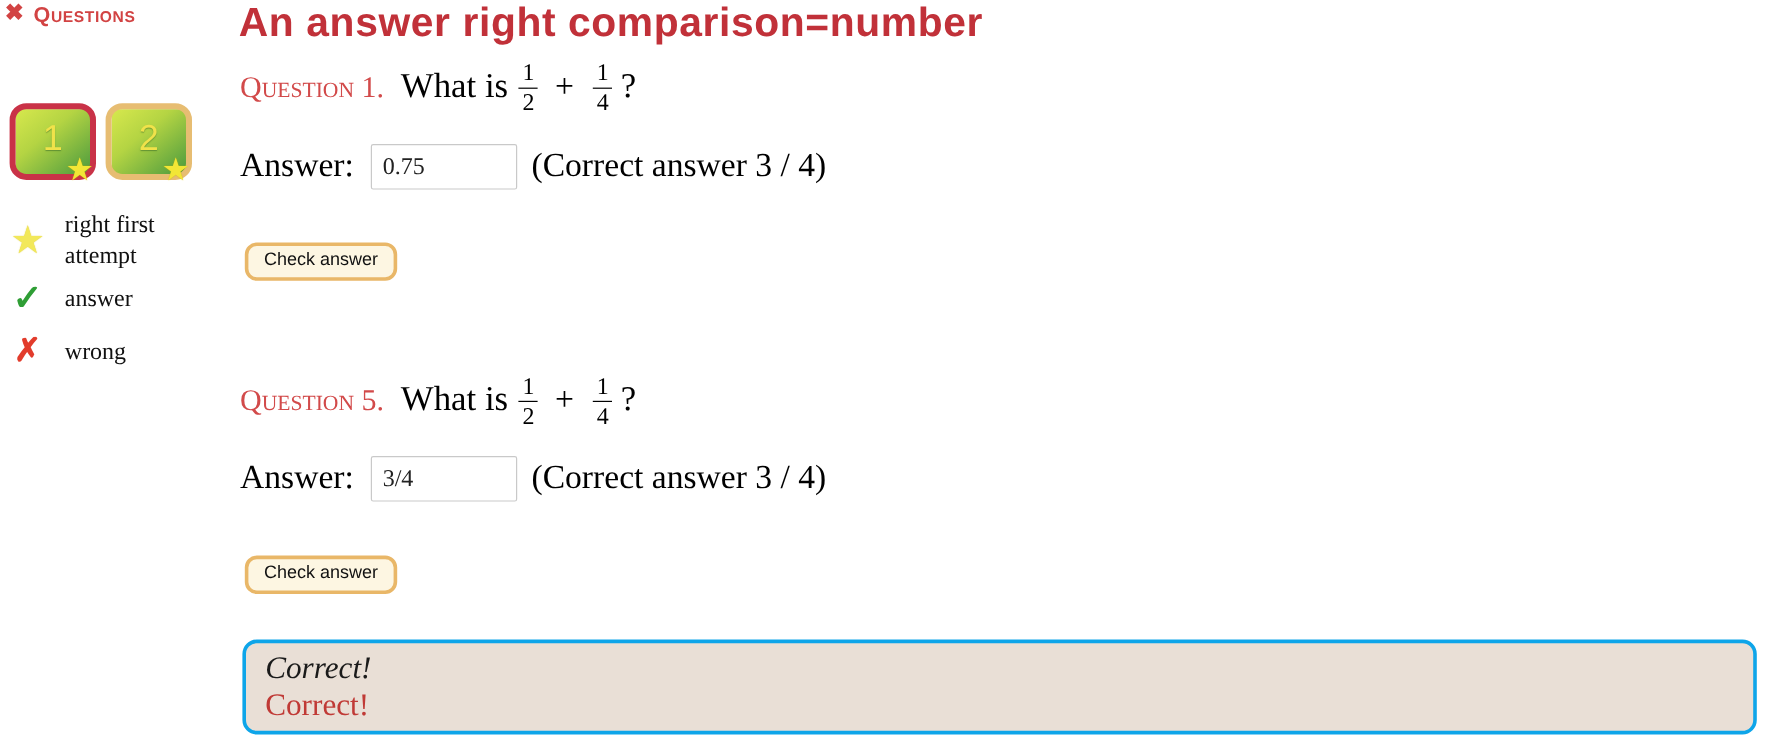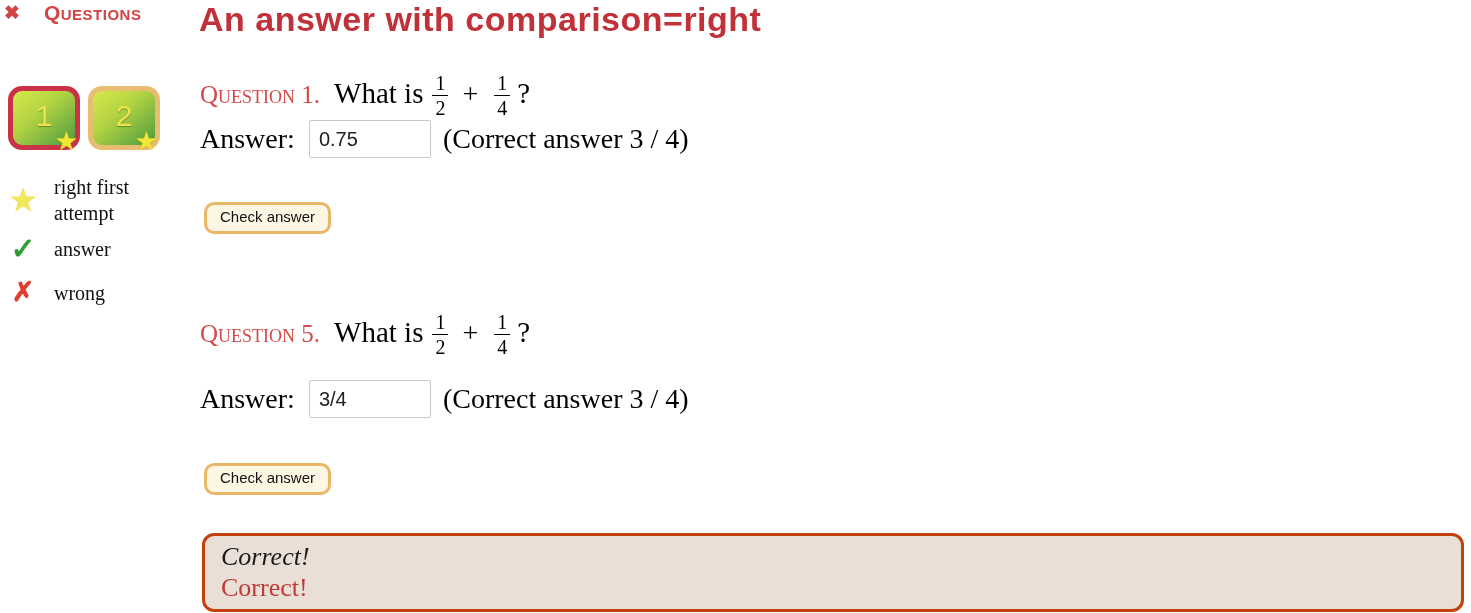--- a/index.html
+++ b/index.html
@@ -9,21 +9,21 @@
   }
 
   
   .questions-link{
     position:absolute;left:4px;top:2px;display:flex;align-items:center;gap:8px;
     color:#d24343;cursor:pointer;text-decoration:none;
   }
   .close-x{font-size:19px;font-weight:bold;line-height:1;}
   .questions-word{
     font-family:"Liberation Sans", sans-serif;font-variant:small-caps;
-    font-size:21px;font-weight:600;letter-spacing:.5px;line-height:1;margin-left:16px;
+    font-size:18px;font-weight:600;letter-spacing:.5px;line-height:1;
   }
 
   
   .nav-btn{
     position:absolute;top:86px;width:62px;height:54px;border-radius:14px;
     border:5px solid #e7bd72;
     background:linear-gradient(140deg,#d7e84d 0%,#b4d443 40%,#4b9a3e 100%);
     display:flex;align-items:center;justify-content:center;cursor:pointer;
   }
   .nav-btn.current{border-color:#c93247;}
@@ -55,52 +55,52 @@
   .brand .tex-e{display:inline-block;position:relative;top:4px;}
 
   
   .page-title{
     position:absolute;left:199px;top:0px;
     font-family:"Liberation Sans", sans-serif;font-weight:bold;font-size:34px;
     color:#c13139;letter-spacing:.5px;white-space:nowrap;
   }
 
   .qline{position:absolute;left:200px;white-space:nowrap;}
-  .q1{top:50px;margin-top:22px;} .q2{top:311px;}
+  .q1{top:50px;} .q2{top:311px;}
   .qlabel{color:#d24a4a;font-variant:small-caps;font-size:25px;margin-right:10px;}
   .prompt,.qmark{font-size:29px;color:#000;}
   .plus{font-size:28px;color:#000;margin:0 7px;}
   .frac{
     display:inline-block;vertical-align:middle;text-align:center;
     font-size:20px;line-height:1.12;color:#000;margin:0 3px 6px 5px;
   }
   .frac .num{display:block;border-bottom:1.6px solid #000;padding:0 3px 1px;}
   .frac .den{display:block;padding-top:1px;}
 
   .answer-row{position:absolute;left:200px;white-space:nowrap;}
   .a1{top:120px;} .a2{top:380px;}
   .answer-label,.correct-note{font-size:28px;color:#000;vertical-align:middle;}
   .answer-input{
     vertical-align:middle;margin:0 12px 0 14px;width:102px;height:36px;
     border:1px solid #c9c9c9;border-radius:2px;padding:0 9px;
-    font-family:Liberation Sans, sans-serif;font-size:20px;color:#222;background:#fff;
+    font-family:Liberation Serif, serif;font-size:20px;color:#222;background:#fff;
   }
 
   .check-btn{
     position:absolute;left:204px;display:inline-block;cursor:pointer;
     font-family:"Liberation Sans", sans-serif;font-size:15px;color:#111;
     background:#fdf6e2;border:3px solid #e9b768;border-radius:10px;
     padding:3px 13px 5px;line-height:1.2;
   }
   .cb1{top:202px;} .cb2{top:463px;}
 
   
   .feedback{
     position:absolute;left:202px;top:533px;width:1224px;height:63px;
-    background:#e9dfd6;border:3px solid #c2410c;border-radius:12px;
+    background:#e9dfd6;border:3px solid #0ea5e9;border-radius:12px;
     padding:5px 16px;overflow:hidden;
   }
   .fb-line{font-size:26px;line-height:31px;white-space:nowrap;}
   .fb-1{font-style:italic;color:#1a1a1a;}
   .fb-2{color:#c03a36;}
 </style>
 </head>
 <body>
 
 <div class="canvas">
@@ -126,21 +126,21 @@
   <div class="legend-row lr2">
     <span class="lg-icon legend-check">✓</span>
     <span class="legend-label">answer</span>
   </div>
   <div class="legend-row lr3">
     <span class="lg-icon legend-cross">✗</span>
     <span class="legend-label">wrong</span>
   </div>
 
 
-  <div class="page-title">An answer with comparison=right</div>
+  <div class="page-title">An answer right comparison=number</div>
 
   <div class="qline q1">
     <span class="qlabel">Question 1.</span>
     <span class="prompt">What is</span>
     <span class="frac"><span class="num">1</span><span class="den">2</span></span>
     <span class="plus">+</span>
     <span class="frac"><span class="num">1</span><span class="den">4</span></span>
     <span class="qmark">?</span>
   </div>
 

